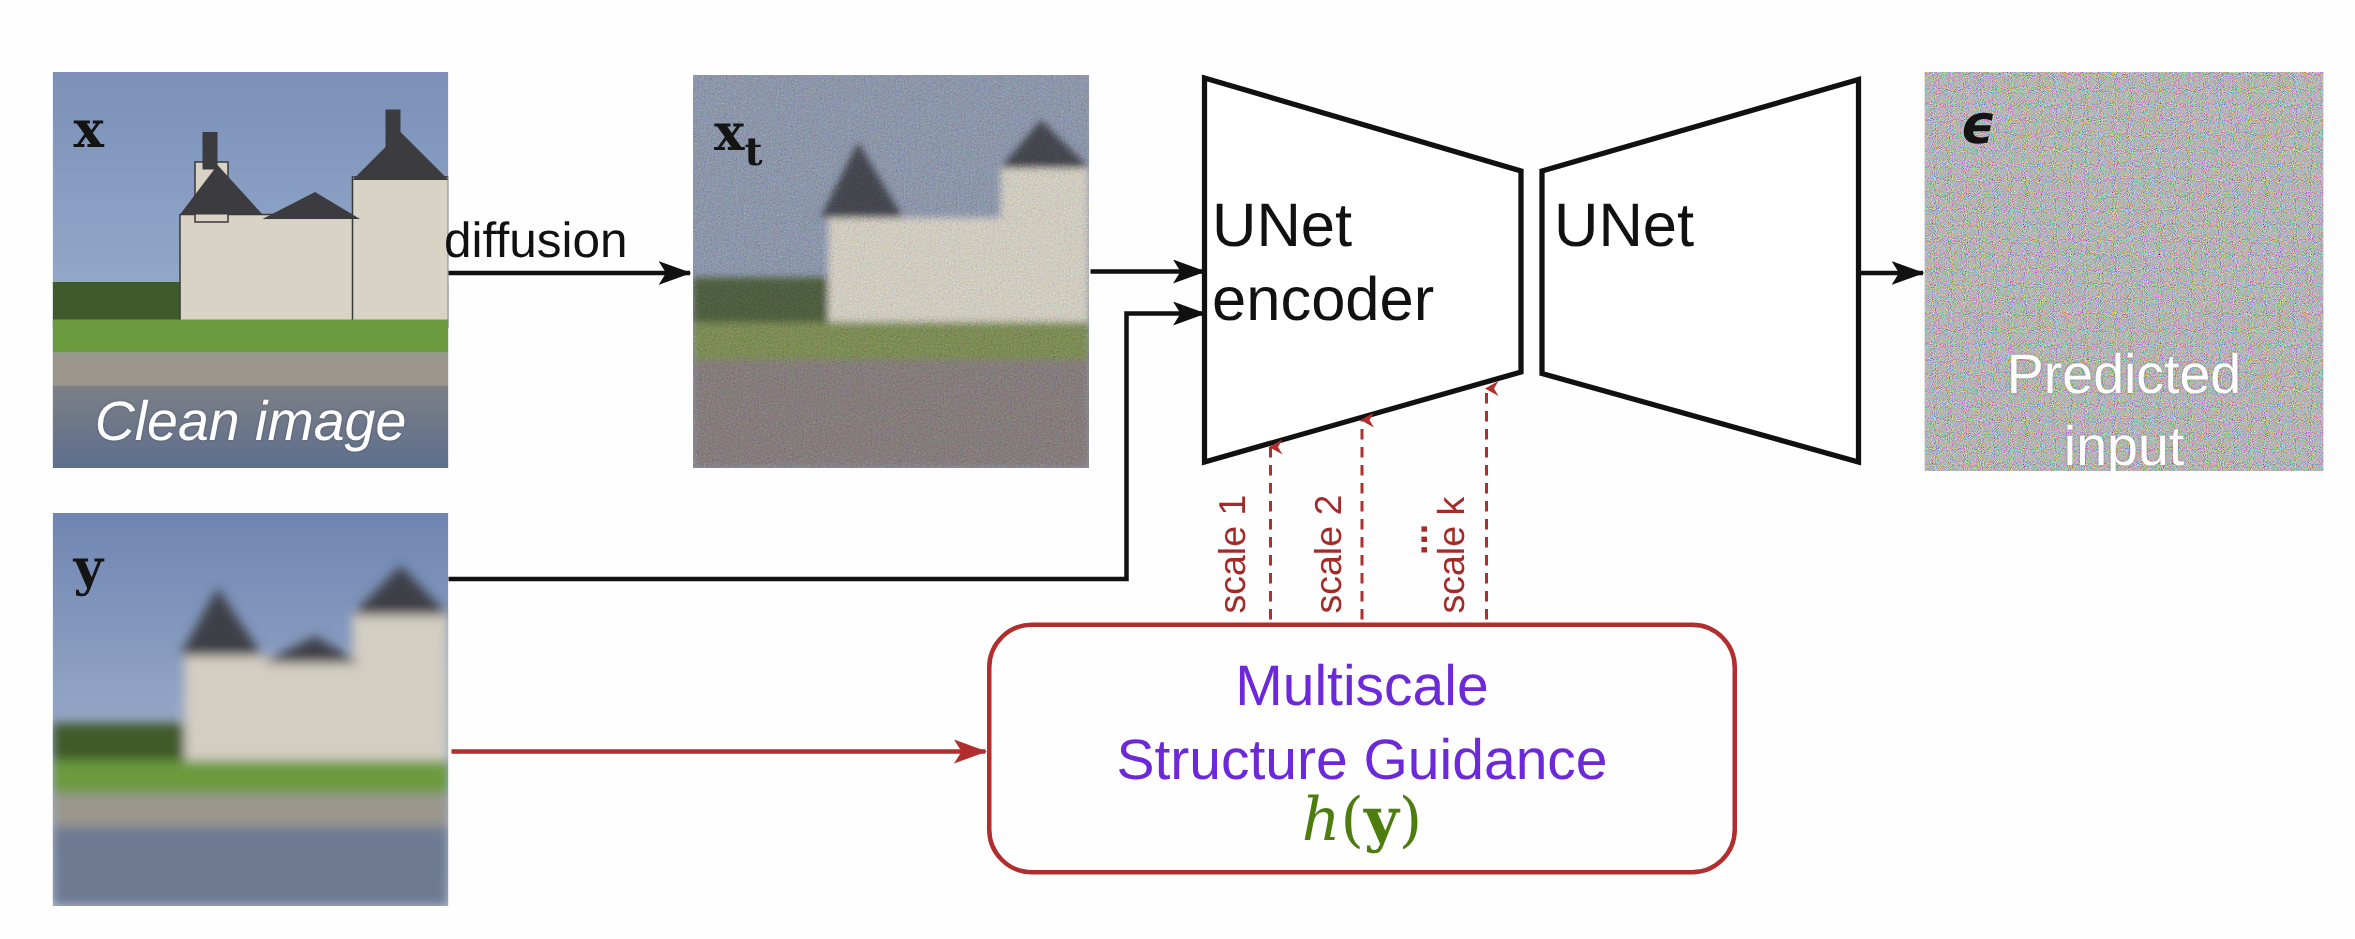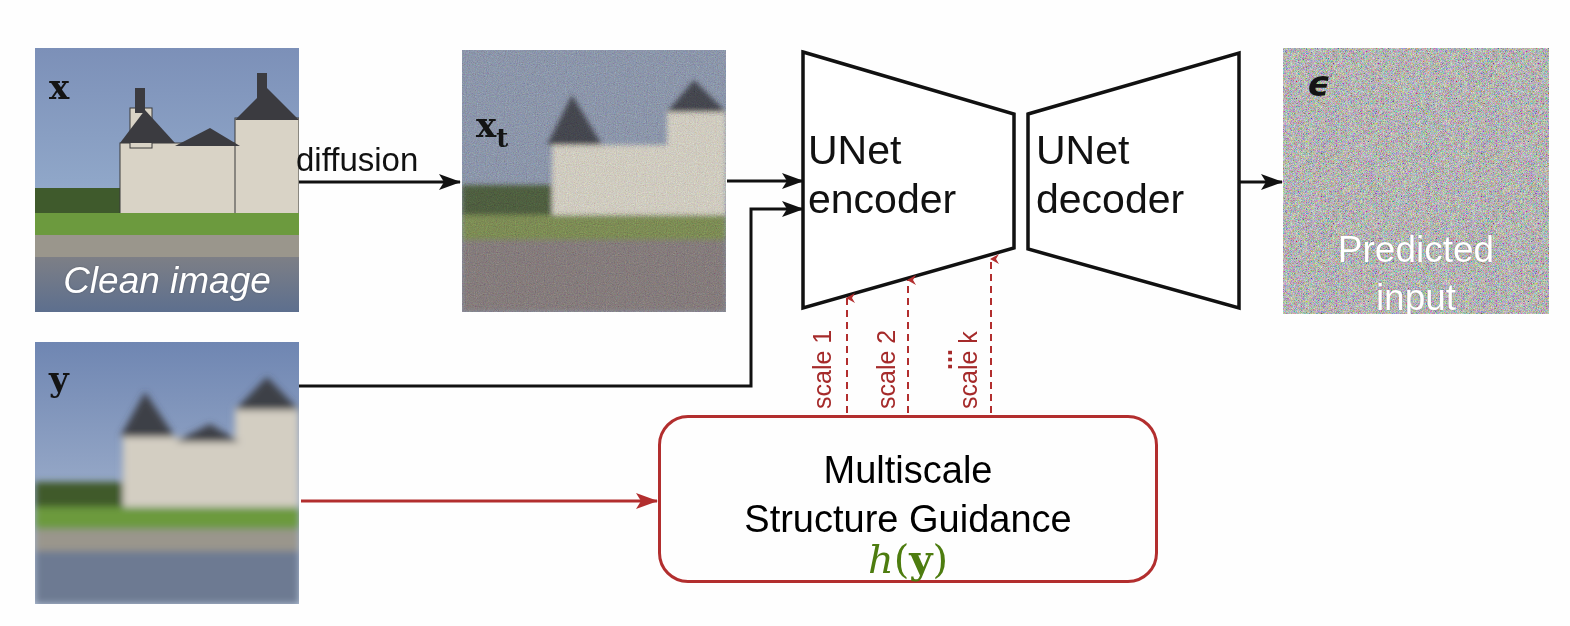--- a/index.html
+++ b/index.html
@@ -11,21 +11,21 @@
          color: #141414; font-size: 34px; line-height: 1; }
   .sym sub { font-size: 26px; vertical-align: -10px; }
   .caption { position: absolute; left: 0; right: 0; text-align: center; color: #fff;
              font-size: 37px; line-height: 1; text-shadow: 0 0 2px rgba(0,0,0,0.25); }
   .label { position: absolute; color: #111; text-align: left; line-height: 1.12; }
   .scale-label { position: absolute; color: #a52a2a; font-size: 25px; white-space: nowrap;
                  transform: rotate(-90deg); transform-origin: left top; }
   .guide-box { position: absolute; left: 658px; top: 415px; width: 500px; height: 168px;
                border: 3px solid #b22e2e; border-radius: 30px; box-sizing: border-box;
                text-align: center; }
-  .guide-title { font-size: 38px; color: #000000; line-height: 1.28; margin-top: 28px; }
+  .guide-title { font-size: 38px; color: #6d28d9; line-height: 1.28; margin-top: 16px; }
   .guide-formula { font-family: "DejaVu Serif", serif; font-size: 40px; color: #4d7c0f;
                    line-height: 1; margin-top: -4px; }
   .guide-formula i { font-style: italic; }
   .guide-formula b { font-weight: bold; }
   svg#wires { position: absolute; left: 0; top: 0; width: 1570px; height: 626px; }
 </style>
 </head>
 <body>
 
 <div class="panel" style="left:35px; top:48px; width:264px; height:264px;">
@@ -82,21 +82,21 @@
         <rect x="0" y="135" width="264" height="35" fill="#4f5e40"></rect>
         <rect x="90" y="95" width="120" height="70" fill="#cfcbbf"></rect>
         <rect x="205" y="60" width="59" height="105" fill="#cfcbbf"></rect>
         <polygon points="85,95 110,45 140,95" fill="#454650"></polygon>
         <polygon points="205,62 232,30 264,62" fill="#454650"></polygon>
         <rect x="0" y="165" width="264" height="25" fill="#7d8c55"></rect>
         <rect x="0" y="190" width="264" height="72" fill="#857b7c"></rect>
       </g>
     </g>
   </svg>
-  <div class="sym" style="left:14px; top:22px;margin-top:36px;"><span>x</span><sub>t</sub></div>
+  <div class="sym" style="left:14px; top:22px;"><span>x</span><sub>t</sub></div>
 </div>
 
 <div class="panel" style="left:35px; top:342px; width:264px; height:262px;">
   <svg class="bg" viewBox="0 0 264 262" preserveAspectRatio="none">
     <defs>
       <filter id="blur3">
           <feGaussianBlur stdDeviation="3.5"></feGaussianBlur>
         </filter>
       <linearGradient id="sky2" x1="0" y1="0" x2="0" y2="1">
         <stop offset="0" stop-color="#6f86b2"></stop>
@@ -176,21 +176,20 @@
   <div>diffusion</div>
 </div>
 
 <div class="label" style="left:808px; top:126px; width:190px; font-size:41px; line-height:1.2;">
   <div>UNet</div>
   <div>encoder</div>
 </div>
 
 <div class="label" style="left:1036px; top:126px; width:195px; font-size:41px; line-height:1.2;">
   <div>UNet</div>
-  <div>decoder</div>
 </div>
 
 <div class="scale-label" style="left:808px; top:409px;">scale 1</div>
 <div class="scale-label" style="left:872px; top:409px;">scale 2</div>
 <div class="scale-label" style="left:929px; top:370px; font-weight:bold;">...</div>
 <div class="scale-label" style="left:954px; top:409px;">scale k</div>
 
 <div class="guide-box">
   <div class="guide-title">
     <div>Multiscale</div>

